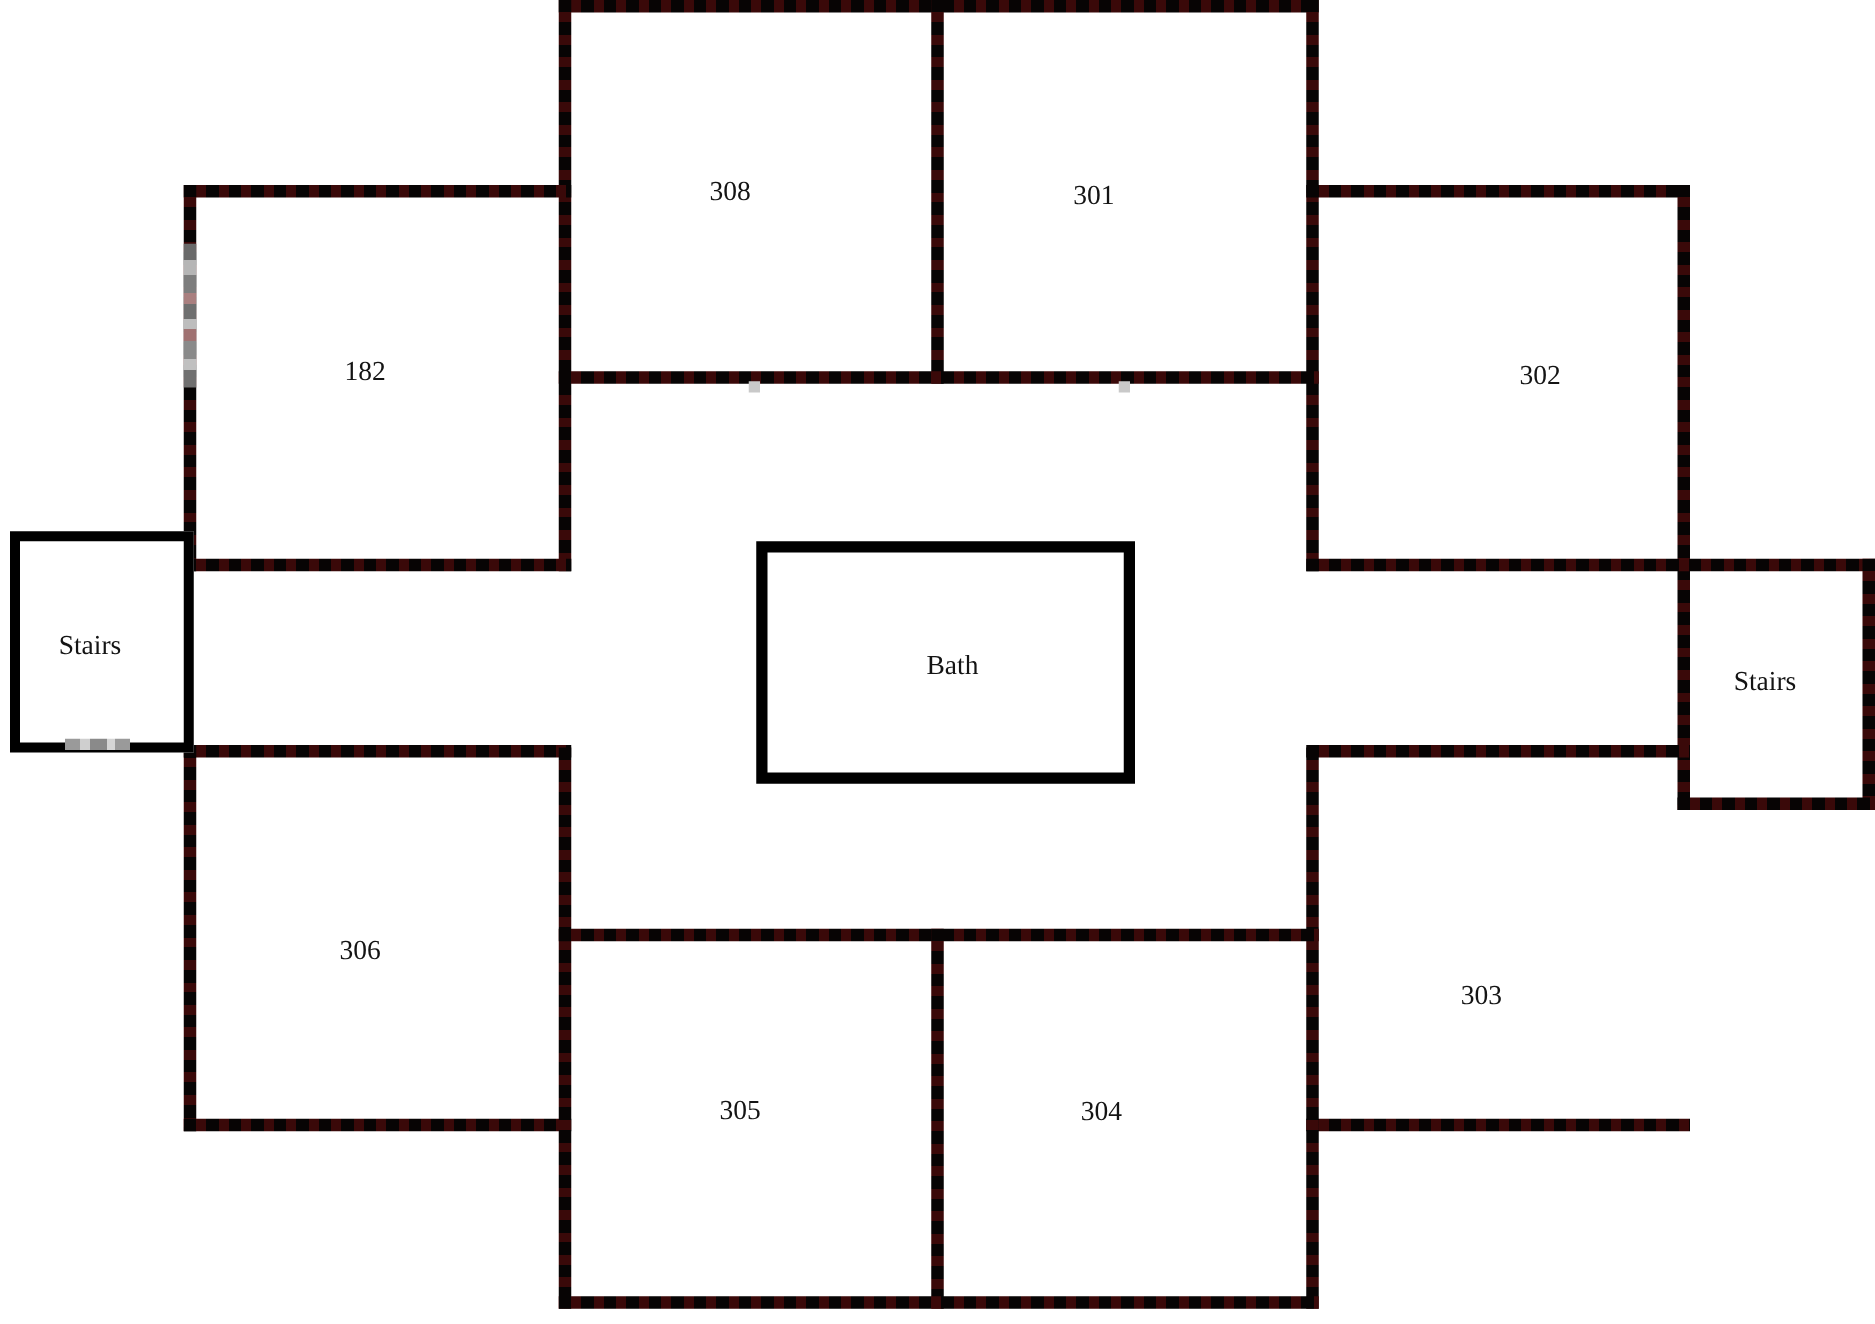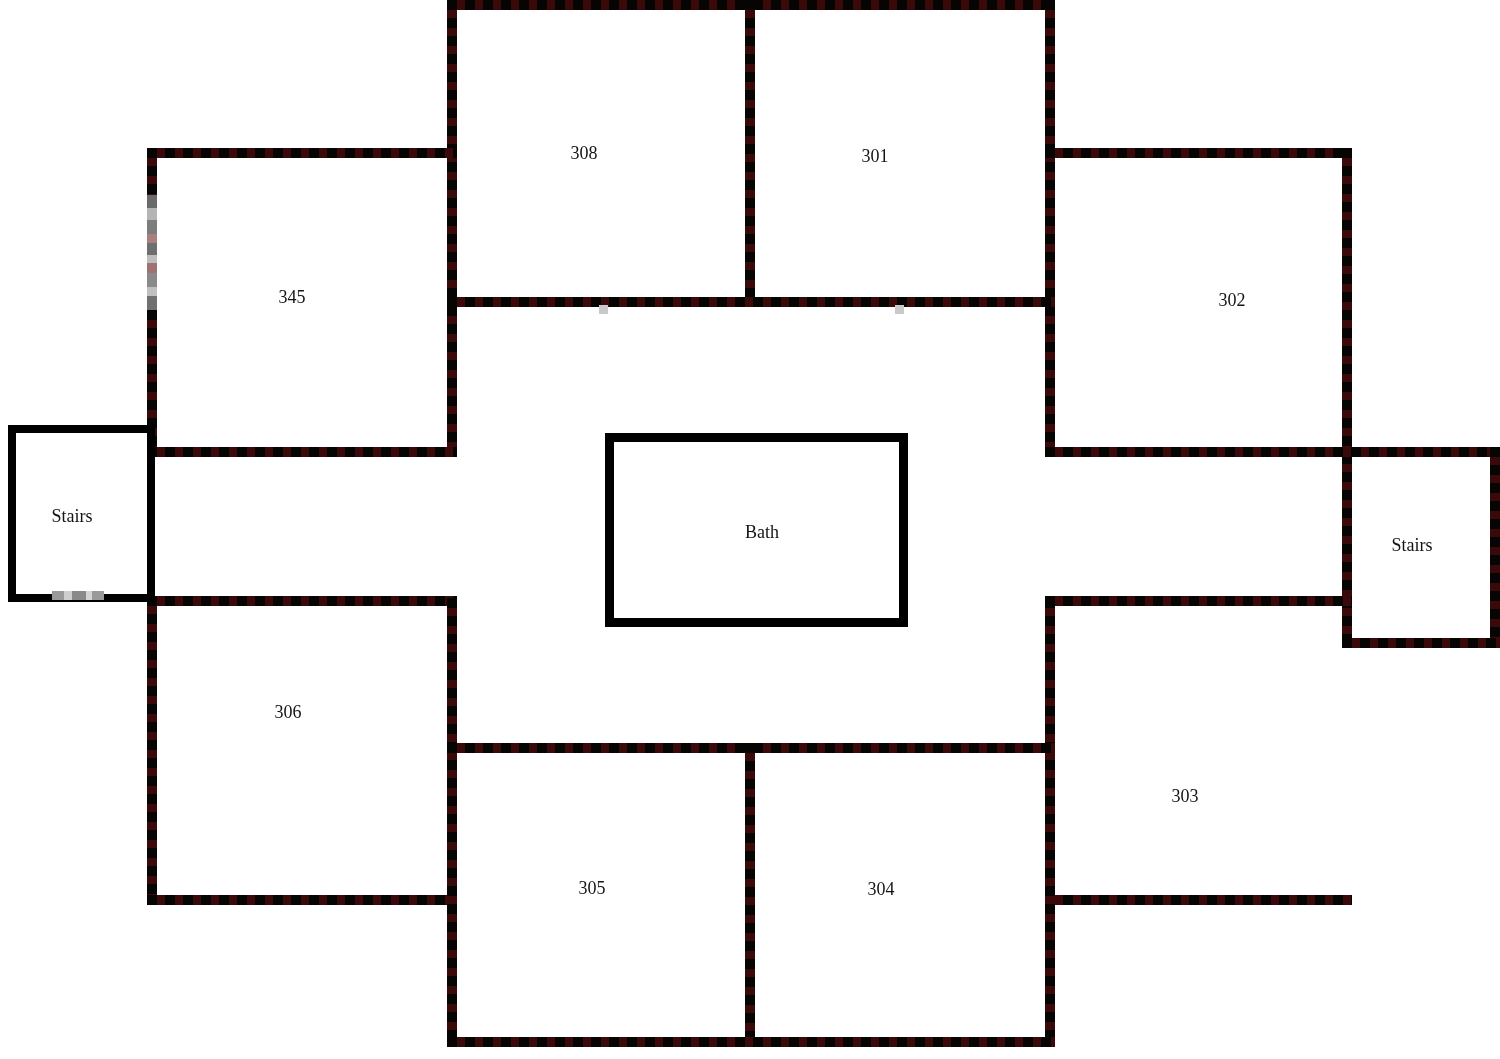--- a/index.html
+++ b/index.html
@@ -15,21 +15,21 @@
   .wall.h{height:10px;background:repeating-linear-gradient(90deg,#070404 0 10px,#3a0909 10px 18px);}
   .wall.v{width:10px;background:repeating-linear-gradient(180deg,#070404 0 10px,#3a0909 10px 18px);}
   
   .solid-box{position:absolute;box-sizing:border-box;background:#ffffff;}
   .stairs-left-box{left:8px;top:425px;width:147px;height:177px;border:8px solid #000000;}
   .bath-box{left:605px;top:433px;width:303px;height:194px;border:9px solid #000000;}
   
   .label{
     position:absolute;
     transform:translate(-50%,-50%);
-    font-size:18px;line-height:1;
+    font-size:22px;line-height:1;
     color:#141414;white-space:nowrap;
   }
   
   .room-area{position:absolute;background:transparent;}
   
   .artifact{position:absolute;}
   .artifact.smudge-v{
     left:147px;top:195px;width:10px;height:115px;
     background:repeating-linear-gradient(180deg,
       #6a6a6a 0 13px,#b5b5b5 13px 25px,#7d7d7d 25px 39px,
@@ -84,26 +84,26 @@
   <div class="room-area" style="left:157px;top:158px;width:290px;height:289px;"></div>
   <div class="room-area" style="left:1055px;top:158px;width:287px;height:289px;"></div>
   <div class="room-area" style="left:157px;top:606px;width:290px;height:289px;"></div>
   <div class="room-area" style="left:1055px;top:606px;width:287px;height:289px;"></div>
   <div class="room-area" style="left:457px;top:753px;width:288px;height:284px;"></div>
   <div class="room-area" style="left:755px;top:753px;width:290px;height:284px;"></div>
   <div class="room-area" style="left:1352px;top:457px;width:138px;height:181px;"></div>
 
   <div class="label" style="left:584px;top:153px;">308</div>
   <div class="label" style="left:875px;top:156px;font-family:Liberation Serif, serif;">301</div>
-  <div class="label" style="left:292px;top:297px;">345</div>
+  <div class="label" style="left:292px;top:297px;">182</div>
   <div class="label" style="left:1186px;top:300px;margin-left:46px;">302</div>
   <div class="label" style="left:72px;top:516px;">Stairs</div>
   <div class="label" style="left:762px;top:532px;">Bath</div>
   <div class="label" style="left:1412px;top:545px;">Stairs</div>
-  <div class="label" style="left:288px;top:712px;text-align:right;">306</div>
+  <div class="label" style="left:288px;top:760px;text-align:right;">306</div>
   <div class="label" style="left:1185px;top:796px;">303</div>
   <div class="label" style="left:592px;top:888px;">305</div>
   <div class="label" style="left:881px;top:889px;">304</div>
 
   <div class="artifact smudge-v"></div>
   <div class="artifact smudge-h"></div>
   <div class="artifact dot" style="left:599px;top:305px;"></div>
   <div class="artifact dot" style="left:895px;top:305px;"></div>
 
 </div>

